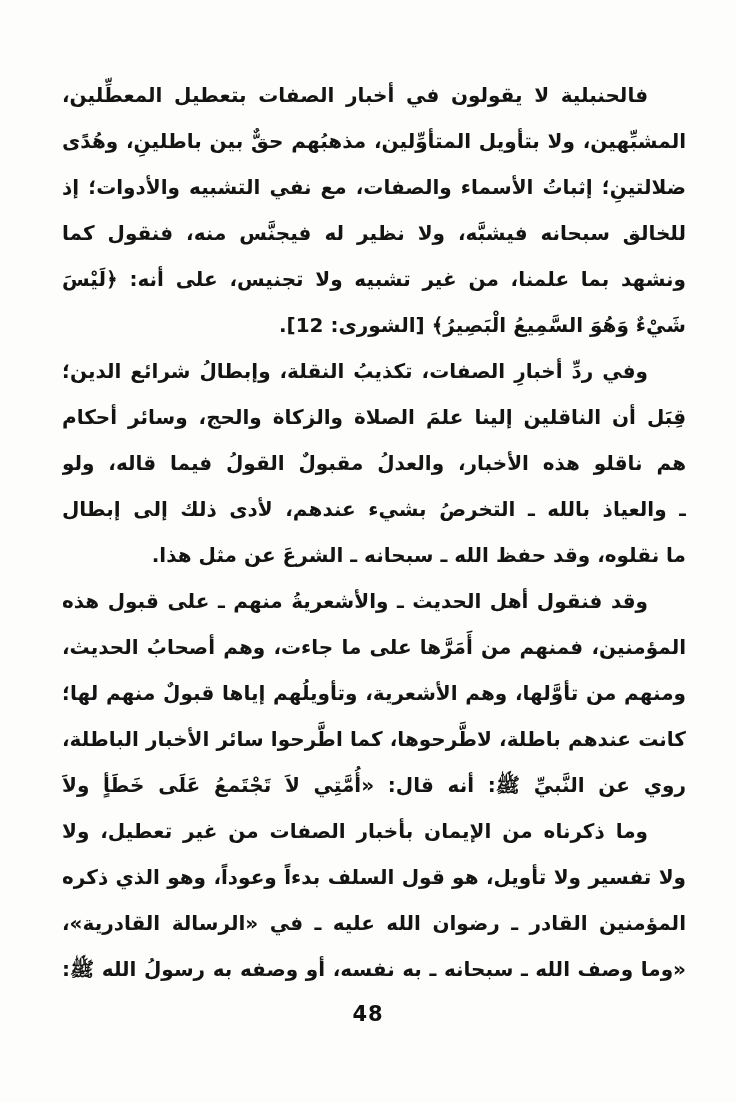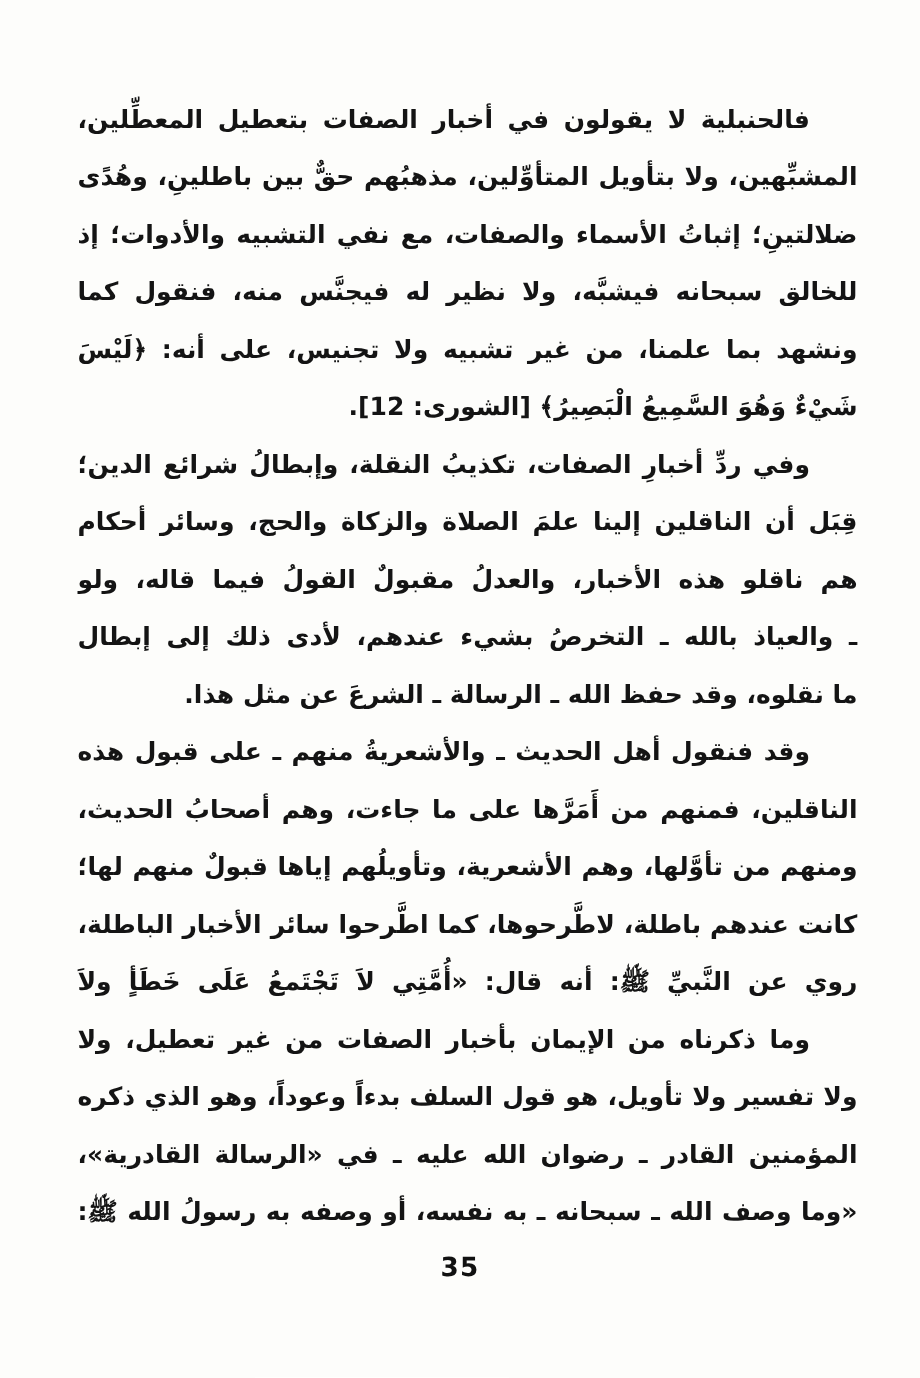--- a/index.html
+++ b/index.html
@@ -60,30 +60,30 @@
     <div class="ln">المشبِّهين، ولا بتأويل المتأوِّلين، مذهبُهم حقٌّ بين باطلينِ، وهُدًى بين</div>
     <div class="ln">ضلالتينِ؛ إثباتُ الأسماء والصفات، مع نفي التشبيه والأدوات؛ إذ لا مثل</div>
     <div class="ln">للخالق سبحانه فيشبَّه، ولا نظير له فيجنَّس منه، فنقول كما سمعنا،</div>
     <div class="ln">ونشهد بما علمنا، من غير تشبيه ولا تجنيس، على أنه: ﴿لَيْسَ كَمِثْلِهِ</div>
     <div class="ln end">شَيْءٌ وَهُوَ السَّمِيعُ الْبَصِيرُ﴾ [الشورى: 12].</div>
 
     <div class="ln ind">وفي ردِّ أخبارِ الصفات، تكذيبُ النقلة، وإبطالُ شرائع الدين؛ من</div>
     <div class="ln">قِبَل أن الناقلين إلينا علمَ الصلاة والزكاة والحج، وسائر أحكام الشريعة،</div>
     <div class="ln">هم ناقلو هذه الأخبار، والعدلُ مقبولٌ القولُ فيما قاله، ولو تطرق إليهم</div>
     <div class="ln">ـ والعياذ بالله ـ التخرصُ بشيء عندهم، لأدى ذلك إلى إبطال جميع</div>
-    <div class="ln end">ما نقلوه، وقد حفظ الله ـ الرسالة ـ الشرعَ عن مثل هذا.</div>
+    <div class="ln end">ما نقلوه، وقد حفظ الله ـ سبحانه ـ الشرعَ عن مثل هذا.</div>
 
     <div class="ln ind">وقد فنقول أهل الحديث ـ والأشعريةُ منهم ـ على قبول هذه</div>
-    <div class="ln">الناقلين، فمنهم من أَمَرَّها على ما جاءت، وهم أصحابُ الحديث،</div>
+    <div class="ln">المؤمنين، فمنهم من أَمَرَّها على ما جاءت، وهم أصحابُ الحديث،</div>
     <div class="ln">ومنهم من تأوَّلها، وهم الأشعرية، وتأويلُهم إياها قبولٌ منهم لها؛ إذ لو</div>
     <div class="ln">كانت عندهم باطلة، لاطَّرحوها، كما اطَّرحوا سائر الأخبار الباطلة، وقد</div>
     <div class="ln">روي عن النَّبيِّ ﷺ: أنه قال: «أُمَّتِي لاَ تَجْتَمعُ عَلَى خَطَأٍ ولاَ ضَلاَلَةٍ».</div>
 
     <div class="ln ind">وما ذكرناه من الإيمان بأخبار الصفات من غير تعطيل، ولا تشبيه</div>
     <div class="ln">ولا تفسير ولا تأويل، هو قول السلف بدءاً وعوداً، وهو الذي ذكره أمير</div>
     <div class="ln">المؤمنين القادر ـ رضوان الله عليه ـ في «الرسالة القادرية»، قال فيها:</div>
     <div class="ln">«وما وصف الله ـ سبحانه ـ به نفسه، أو وصفه به رسولُ الله ﷺ: فهو</div>
 
   </div>
 
-  <div class="page-number">35</div>
+  <div class="page-number">48</div>
 
 </div>
 
 </body></html>

